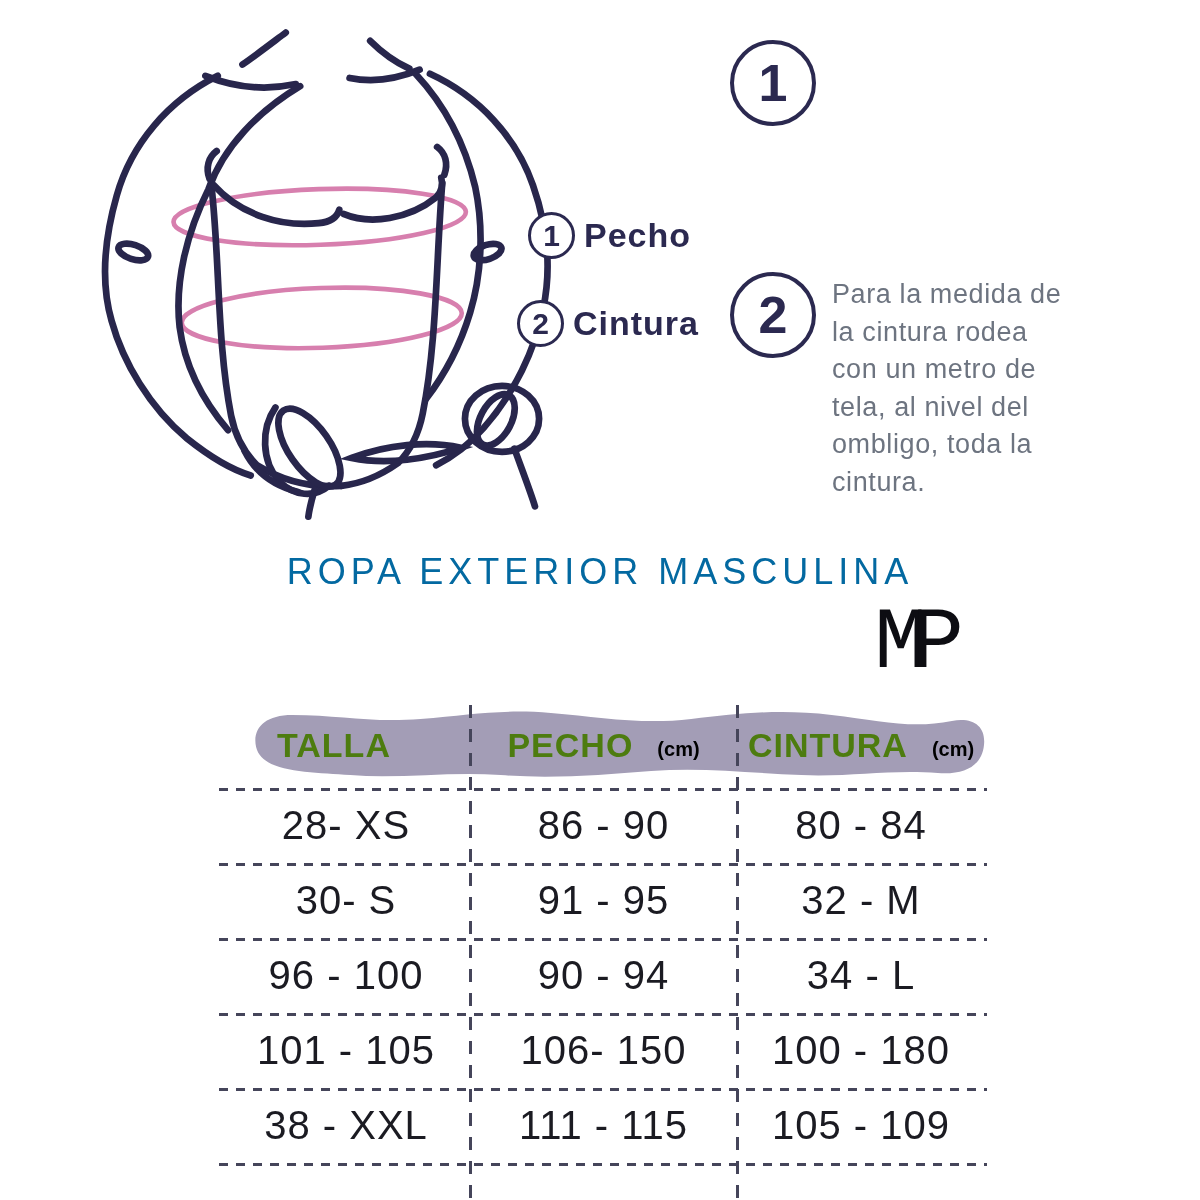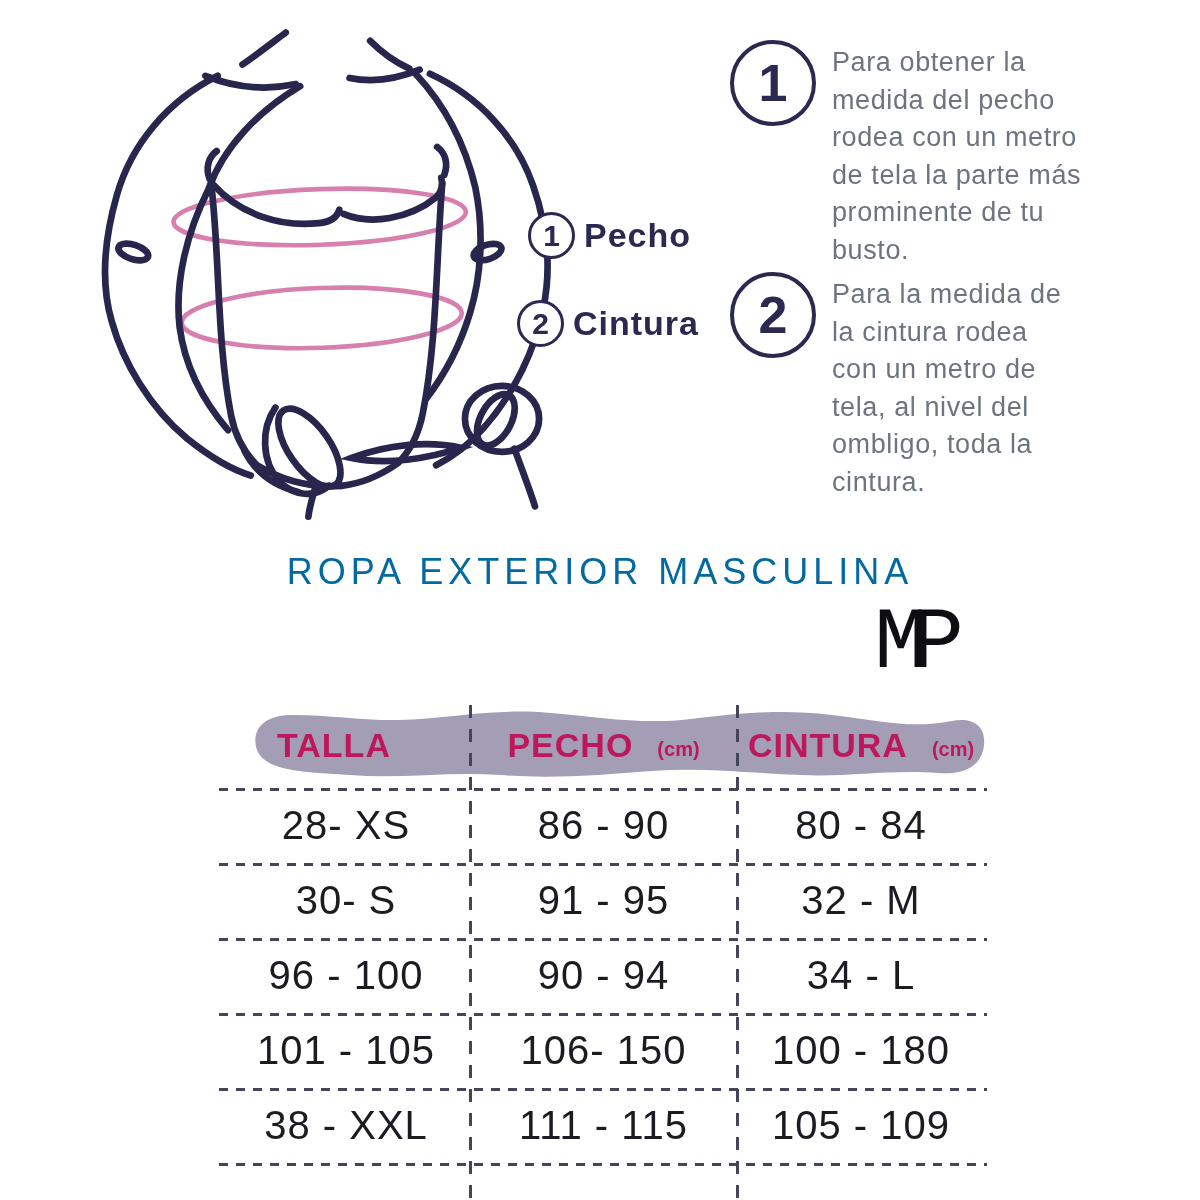--- a/index.html
+++ b/index.html
@@ -46,22 +46,22 @@
     position:absolute; top:600px; left:0; width:964px; text-align:right;
     font-family:Liberation Mono, monospace; font-size:88px; line-height:88px;
     color:#0d0d12;
   }
   .brand-logo .logo-p { margin-left:-0.18em; }
 
   
   #banner-svg { position:absolute; left:220px; top:702px; }
   .thead { position:absolute; top:703px; height:84px; display:flex;
     align-items:center; justify-content:center; }
-  .th-label { font-size:34px; font-weight:bold; color:#be185d; letter-spacing:1px; }
-  .th-unit  { font-size:20px; font-weight:bold; color:#be185d; margin-left:24px; padding-top:8px; }
+  .th-label { font-size:34px; font-weight:bold; color:#4d7c0f; letter-spacing:1px; }
+  .th-unit  { font-size:20px; font-weight:bold; color:#000000; margin-left:24px; padding-top:8px; }
   #th-talla   { left:222px; width:248px; }
   #th-pecho   { left:470px; width:267px; }
   #th-cintura { left:737px; width:248px; }
 
   .hdash {
     position:absolute; left:219px; width:768px; height:3px;
     background:repeating-linear-gradient(90deg,#45455a 0 9px,transparent 9px 17px);
   }
   .vdash {
     position:absolute; top:705px; height:495px; width:3px;
@@ -135,26 +135,20 @@
   <span class="circle-sm">
     <span>2</span>
   </span>
   <span class="mlabel">Cintura</span>
 </div>
 
 <div class="instruction" style="left:730px; top:40px;">
   <div class="circle-lg">
     <span>1</span>
   </div>
-  <div class="instr-text">Para obtener la
-medida del pecho
-rodea con un metro
-de tela la parte más
-prominente de tu
-busto.</div>
 </div>
 <div class="instruction" style="left:730px; top:272px;">
   <div class="circle-lg">
     <span>2</span>
   </div>
   <div class="instr-text">Para la medida de
 la cintura rodea
 con un metro de
 tela, al nivel del
 ombligo, toda la

